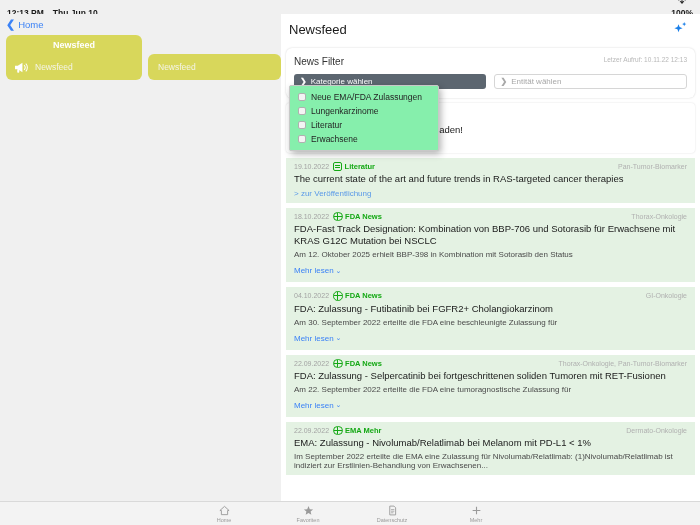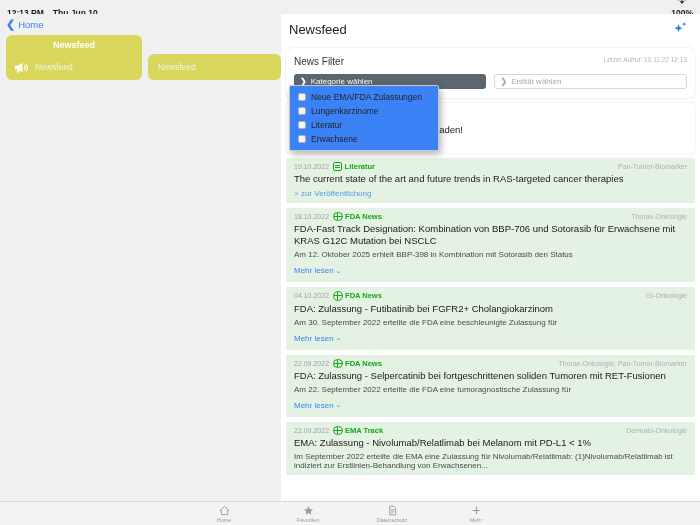--- a/index.html
+++ b/index.html
@@ -95,21 +95,21 @@
     display: flex; align-items: center; gap: 4px; padding: 0 6px;
     font-size: 8px; cursor: pointer;
   }
   .sel-active { background: #5c6670; color: #ffffff; }
   .sel-idle { background: #ffffff; color: #a8a8a8; border: 1px solid #d6d6d6; }
   .sel .ar { font-size: 8px; font-weight: bold; }
 
   
   .dropdown {
     position: absolute; left: 289px; top: 85px; width: 150px;
-    background: #3b82f6; border: 1px solid #c8c8c8; border-radius: 2px;
+    background: #86efac; border: 1px solid #c8c8c8; border-radius: 2px;
     box-shadow: 2px 3px 7px rgba(0,0,0,0.30);
     padding: 4px 0 4px 0; z-index: 40;
   }
   .dd-item {
     display: flex; align-items: center; gap: 5px;
     padding: 2px 8px; font-size: 8.5px; color: #242424; cursor: pointer;
   }
   .dd-cb {
     width: 8px; height: 8px; border: 1px solid #b0b0b0;
     border-radius: 2px; background: #f4f4f4; flex: none;
@@ -304,21 +304,21 @@
             <span class="ni-ent">Thorax-Onkologie, Pan-Tumor-Biomarker</span>
           </div><div class="ni-title">FDA: Zulassung - Selpercatinib bei fortgeschrittenen soliden Tumoren mit RET-Fusionen</div><div class="ni-snippet">Am 22. September 2022 erteilte die FDA eine tumoragnostische Zulassung für</div><div class="ni-link">
             <span>Mehr lesen</span>
             <span style="font-size: 7px;">⌄</span>
           </div></div>
         <div class="newsitem">
           <div class="ni-meta">
             <span class="ni-date">22.09.2022</span>
             <span class="ni-badge">
               <span class="ico-globe"></span>
-              <span class="ni-badge-text">EMA Track</span>
+              <span class="ni-badge-text">EMA Mehr</span>
             </span>
             <span class="ni-ent">Dermato-Onkologie</span>
           </div>
           <div class="ni-title">EMA: Zulassung - Nivolumab/Relatlimab bei Melanom mit PD-L1 &lt; 1%</div>
           <div class="ni-snippet">Im September 2022 erteilte die EMA eine Zulassung für Nivolumab/Relatlimab: (1)Nivolumab/Relatlimab ist indiziert zur Erstlinien-Behandlung von Erwachsenen...</div>
         </div>
       </div>
   </div>
 
   <div class="dropdown" id="dropdown">

